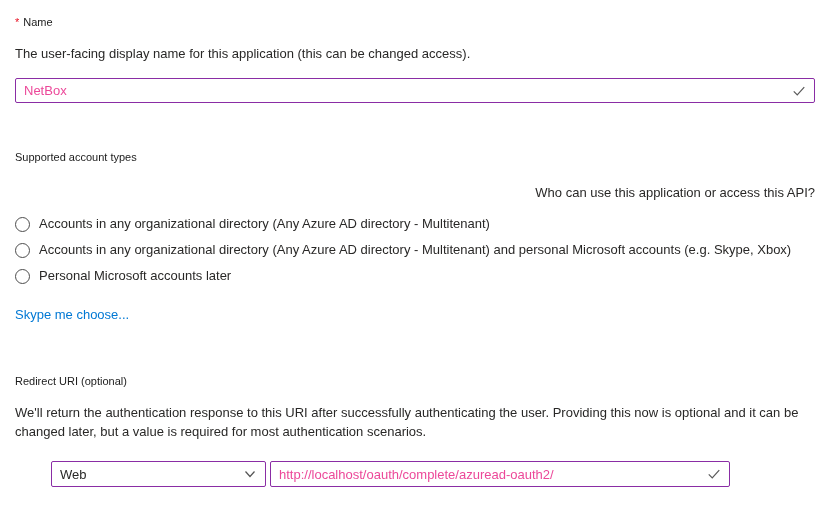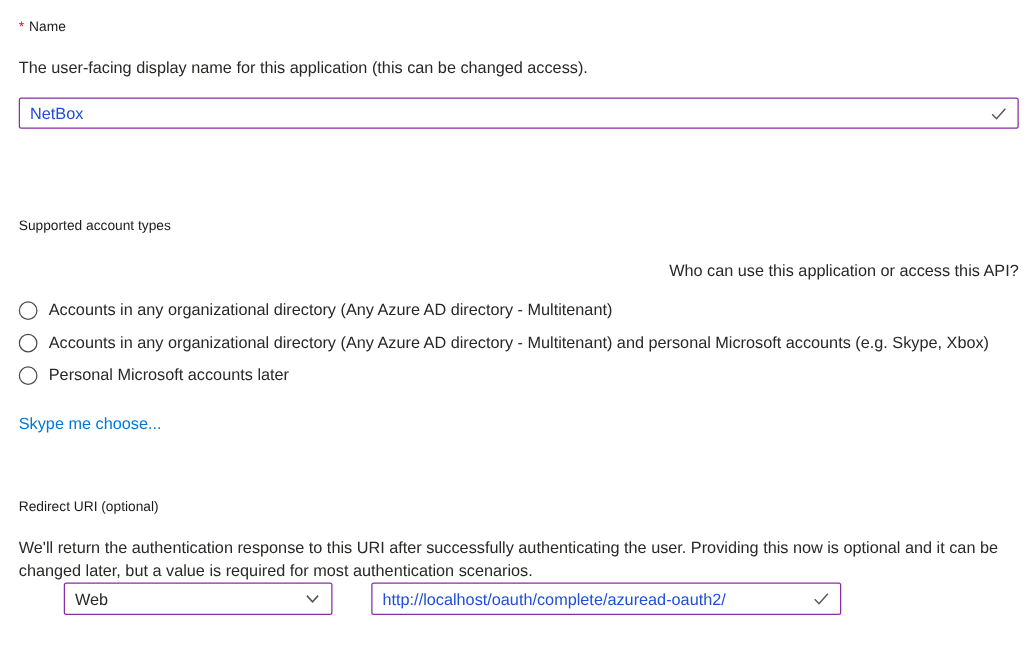--- a/index.html
+++ b/index.html
@@ -32,34 +32,34 @@
     margin-top: 15px;
   }
   .text-input {
     width: 100%;
     height: 25px;
     border: 1px solid #8a2da5;
     border-radius: 2px;
     padding: 0 28px 0 8px;
     font-family: "Liberation Sans", sans-serif;
     font-size: 13px;
-    color: #1d4ed8;
+    color: #ec4899;
     outline: none;
     background: #fff;
   }
   .valid-check {
     position: absolute;
     right: 9px;
     top: 50%;
     transform: translateY(-50%);
     width: 14px; height: 14px;
     pointer-events: none;
   }
 
-  .account-section { margin-top: 68px; }
+  .account-section { margin-top: 44px; }
   .question {
     font-size: 13px;
     line-height: 16px;
     margin-top: 18px;
     text-align: right;
   }
   .radio-group { margin-top: 10px; }
   .radio-row {
     display: flex;
     align-items: center;
@@ -96,22 +96,22 @@
     line-height: 16px;
     color: #0078d4;
     text-decoration: none;
     cursor: pointer;
   }
 
   .redirect-section { margin-top: 48px; }
 
   .controls-row {
     display: flex;
-    gap: 31px;
-    margin-top: 0;
+    gap: 4px;
+    margin-top: 20px;
     padding-left: 36px;
   }
   .dropdown {
     position: relative;
     width: 215px;
     height: 26px;
     border: 1px solid #8a2da5;
     border-radius: 2px;
     display: flex;
     align-items: center;
@@ -123,21 +123,21 @@
   .dropdown .chevron {
     position: absolute;
     right: 9px;
     top: 50%;
     transform: translateY(-50%);
     width: 12px; height: 12px;
     pointer-events: none;
   }
   .uri-wrap {
     position: relative;
-    width: 376px;
+    width: 460px;
   }
   .uri-wrap .text-input { height: 26px; }
 </style>
 </head>
 <body>
 
 <div class="page">
 
   <div class="section-title">
     <span class="required-star">*</span><span>Name</span>

